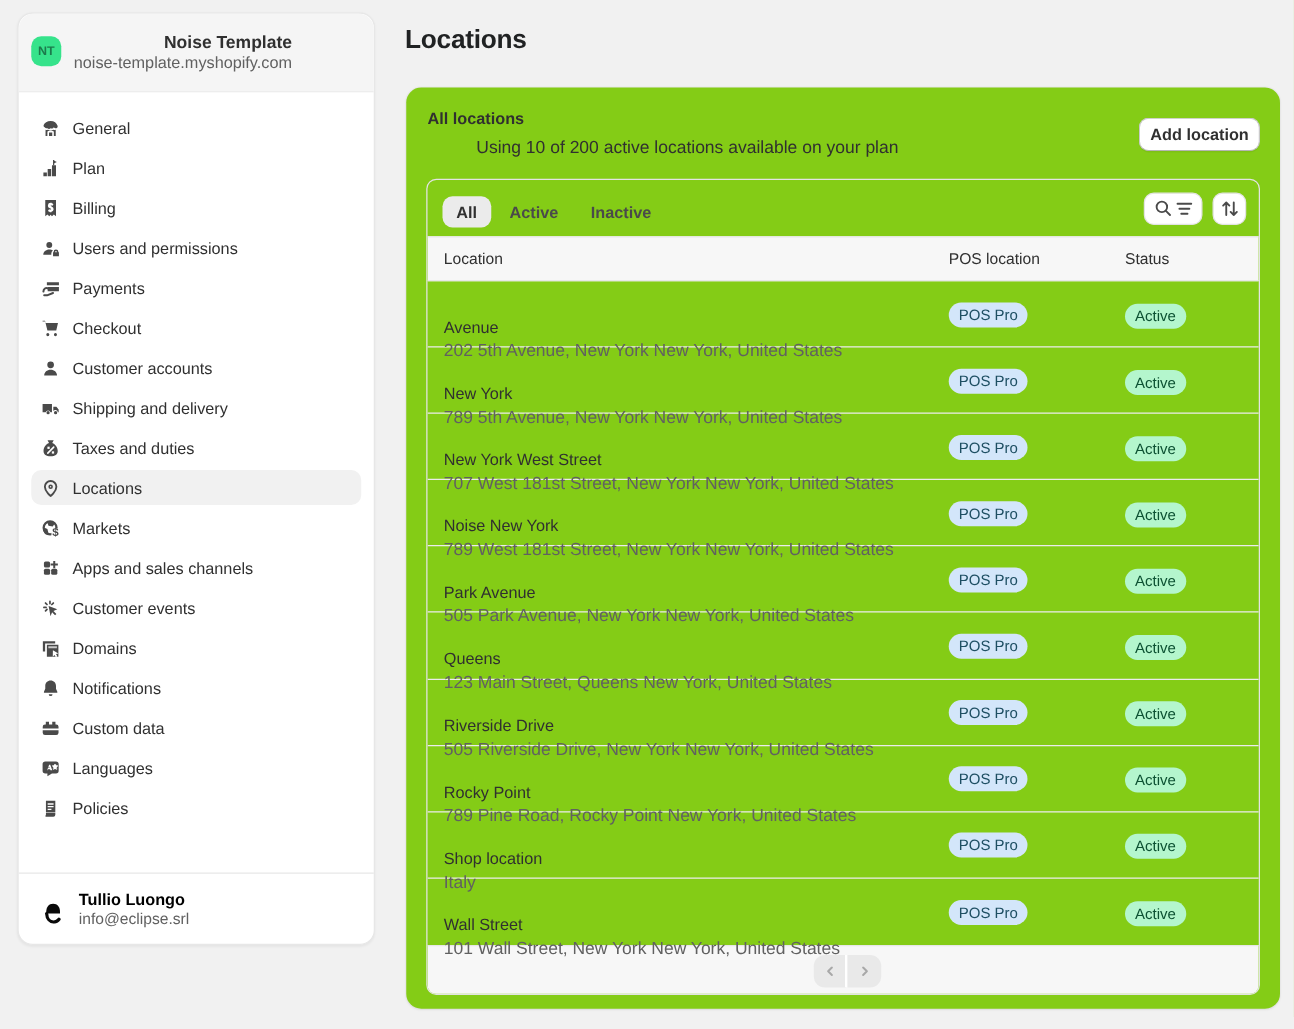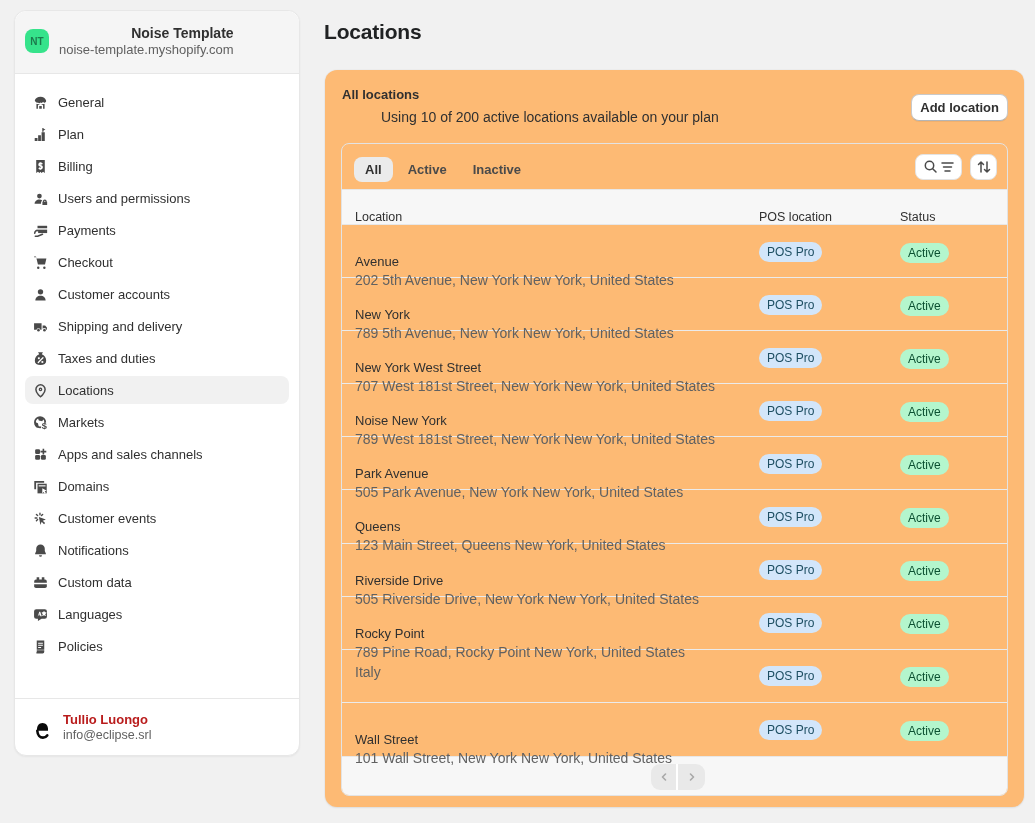--- a/index.html
+++ b/index.html
@@ -28,27 +28,27 @@
 }
 .nav-item svg { width:15px; height:15px; flex:0 0 auto; }
 .nav-item span { margin-left:10px; white-space:nowrap; }
 .nav-item.sel { background:#f1f1f1; }
 .side-foot {
   position:absolute; left:0; right:0; bottom:0; height:57px;
   border-top:1px solid #e7e7e7; display:flex; align-items:flex-start; padding:14px 12px 0 14px;
 }
 .efoot { width:22px; padding-left:7px; margin-top:9px; flex:0 0 auto; }
 .side-foot .txt { margin-left:12px; margin-top:-1px; }
-.side-foot .name { font-size:13px; font-weight:bold; color:#b91c1c; line-height:16px; }
+.side-foot .name { font-size:13px; font-weight:bold; color:#000000; line-height:16px; }
 .side-foot .mail { font-size:12.5px; color:#616161; line-height:15px; }
 
 .h1 { position:absolute; left:324px; top:20px; font-size:21px; font-weight:bold; color:#202223; letter-spacing:-0.2px; }
 .card {
   position:absolute; left:325px; top:70px; width:699px; height:737px;
-  background:#fdba74; border-radius:12px; box-shadow:0 1px 2px rgba(26,26,26,.07), 0 0 0 1px rgba(0,0,0,.02);
+  background:#84cc16; border-radius:12px; box-shadow:0 1px 2px rgba(26,26,26,.07), 0 0 0 1px rgba(0,0,0,.02);
 }
 .card-head { position:relative; padding:17px 16px 0 17px; }
 .card-head .t1 { font-size:13px; font-weight:bold; color:#303030; line-height:16px; }
 .card-head .t2 { font-size:14px; color:#303030; line-height:17px; margin-top:6px;margin-left:39px; }
 .btn-add {
   position:absolute; right:16px; top:24px; height:27px; padding:0 8px;
   background:#fff; border:1px solid #c9c9c9; border-bottom-color:#b5b5b5; border-radius:8px;
   font-size:13px; font-weight:550; color:#303030; font-family:inherit;
   box-shadow:0 1px 0 rgba(0,0,0,.05);
 }
@@ -62,21 +62,21 @@
 .tab + .tab { margin-left:4px; }
 .tools { position:absolute; right:10px; top:10px; display:flex; }
 .toolbtn {
   height:26px; background:#fff; border:1px solid #e3e3e3; border-radius:8px;
   display:flex; align-items:center; justify-content:center;
 }
 .toolbtn.sf { width:47px; }
 .toolbtn.sort { width:27px; margin-left:8px; }
 .thead {
   height:36px; font-weight:400; background:#f7f7f7; border-top:1px solid #e7e7e7; border-bottom:1px solid #e7e7e7;
-  display:flex; align-items:flex-end; font-size:12.5px; color:#303030;
+  display:flex; align-items:center; font-size:12.5px; color:#303030;
 }
 .col1 { padding-left:13px; width:417px; }
 .col2 { width:141px; }
 .col3 { width:100px; }
 .row { height:53.1px; border-bottom:1px solid #ebebeb; display:flex; align-items:center; }
 .row .col1 { align-self:flex-start; padding-top:12px; }
 .row:last-of-type { border-bottom:none; }
 .rname { font-size:13px; color:#303030; line-height:16px;margin-top:17px; }
 .raddr { font-size:14px; color:#616161; line-height:17px; margin-top:2px; }
 .badge-b {
@@ -193,33 +193,33 @@
         <svg viewBox="0 0 14 14">
           <rect x="2" y="2" width="4.6" height="4.6" rx="1.2" fill="#4a4a4a"></rect>
           <rect x="2" y="7.4" width="4.6" height="4.6" rx="1.2" fill="#4a4a4a"></rect>
           <rect x="7.4" y="7.4" width="4.6" height="4.6" rx="1.2" fill="#4a4a4a"></rect>
           <path d="M9.7 1.6v5.4M7 4.3h5.4" stroke="#4a4a4a" stroke-width="1.5"></path>
         </svg>
         <span>Apps and sales channels</span>
       </div>
       <div class="nav-item">
         <svg viewBox="0 0 14 14">
+          <path fill="#4a4a4a" d="M5.5 5.5l6.5 2.4-2.9 1.2 2.2 2.2-1 1-2.2-2.2-1.2 2.9z"></path>
+          <path stroke="#4a4a4a" stroke-width="1.3" stroke-linecap="round" d="M2 6.5 3.6 6.5 M6.5 2 6.5 3.6 M3.2 3.2 4.3 4.3 M3.2 9 4.3 7.9 M9 3.2 7.9 4.3"></path>
+        </svg>
+        <span>Customer events</span>
+      </div>
+      <div class="nav-item">
+        <svg viewBox="0 0 14 14">
           <path fill="#4a4a4a" d="M1.2 1.8h9.2v1.7H2.9v6H1.2z"></path>
           <path fill="#4a4a4a" d="M4.2 4.4h8.6v9h-8.6z"></path>
           <path fill="#c9c9c9" d="M5.3 5.6h6.4v1.5H5.3z"></path>
           <path fill="#fff" d="M8.7 8.6l4.1 2.4-1.8.4 1 1.7-1.1.7-1-1.7-1.3 1.4z"></path>
         </svg>
         <span>Domains</span>
-      </div>
-      <div class="nav-item">
-        <svg viewBox="0 0 14 14">
-          <path fill="#4a4a4a" d="M5.5 5.5l6.5 2.4-2.9 1.2 2.2 2.2-1 1-2.2-2.2-1.2 2.9z"></path>
-          <path stroke="#4a4a4a" stroke-width="1.3" stroke-linecap="round" d="M2 6.5 3.6 6.5 M6.5 2 6.5 3.6 M3.2 3.2 4.3 4.3 M3.2 9 4.3 7.9 M9 3.2 7.9 4.3"></path>
-        </svg>
-        <span>Customer events</span>
       </div>
       <div class="nav-item">
         <svg viewBox="0 0 14 14">
           <path fill="#4a4a4a" d="M7 1.3c2.3 0 4 1.7 4 4v2.2l1 2.2v.8H2v-.8l1-2.2V5.3c0-2.3 1.7-4 4-4zM5.6 11.5h2.8a1.4 1.4 0 0 1-2.8 0z"></path>
         </svg>
         <span>Notifications</span>
       </div>
       <div class="nav-item">
         <svg viewBox="0 0 14 14">
           <path fill="#4a4a4a" d="M3.4 2.2h2.4v2h2.4v-2h2.4v2.1h.6A1.7 1.7 0 0 1 12.9 6v1.2H1.1V6a1.7 1.7 0 0 1 1.7-1.7h.6z"></path>
@@ -347,20 +347,21 @@
         <div class="row">
           <div class="col1">
             <div class="rname">Rocky Point</div>
             <div class="raddr">789 Pine Road, Rocky Point New York, United States</div>
           </div>
   <div class="col2"><span class="badge-b">POS Pro</span></div>
   <div class="col3"><span class="badge-g">Active</span></div>
         </div>
         <div class="row">
           <div class="col1">
+            <div class="rname">Shop location</div>
             <div class="raddr">Italy</div>
           </div>
   <div class="col2"><span class="badge-b">POS Pro</span></div>
   <div class="col3"><span class="badge-g">Active</span></div>
         </div>
         <div class="row">
           <div class="col1">
             <div class="rname">Wall Street</div>
             <div class="raddr">101 Wall Street, New York New York, United States</div>
           </div>

